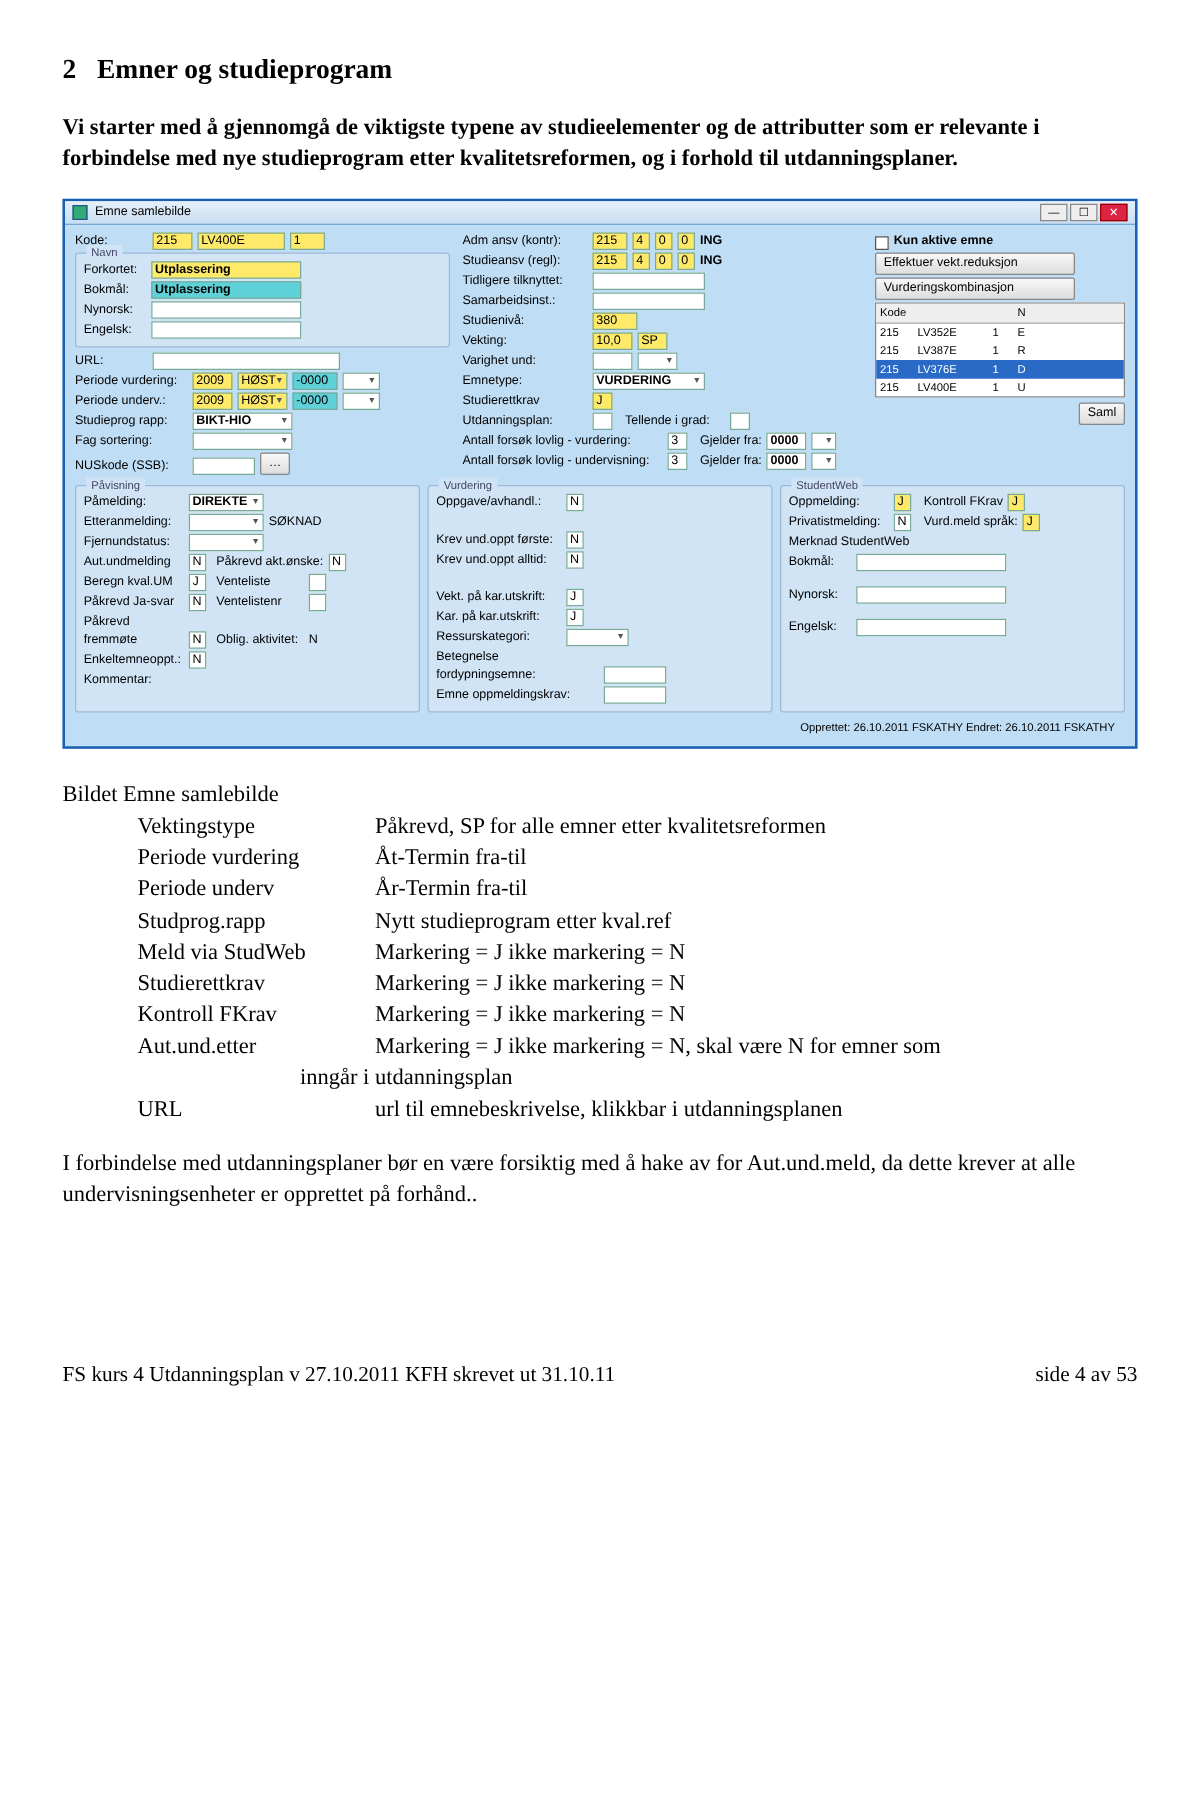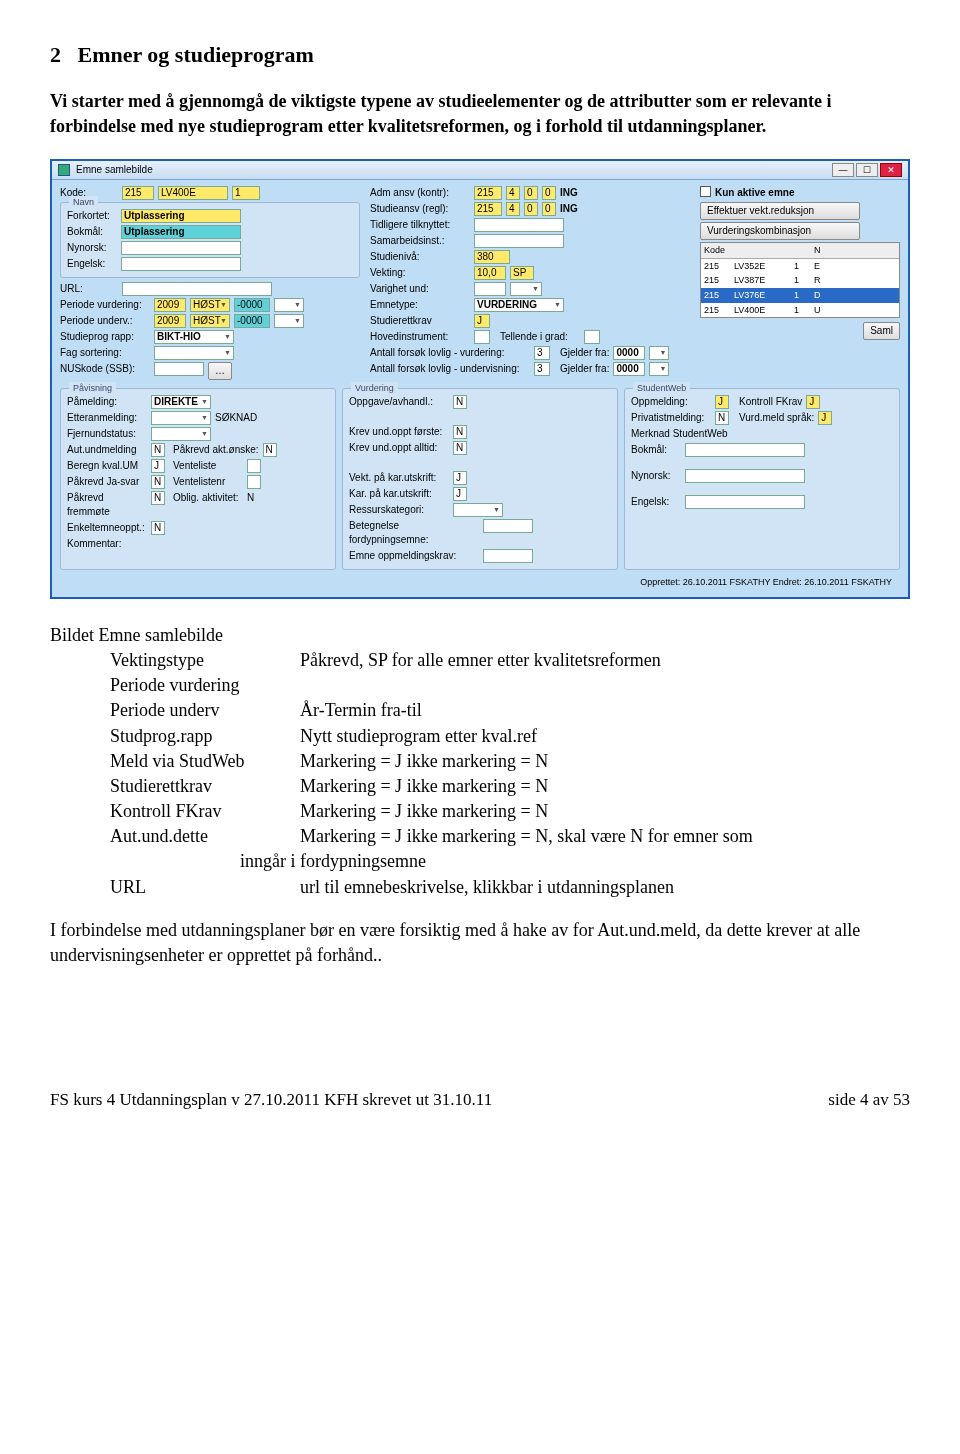--- a/index.html
+++ b/index.html
@@ -29,21 +29,21 @@
     align-items: center;
     justify-content: space-between;
     border-bottom: 1px solid #7aa5d2;
   }
   .titlebar-left { display: flex; align-items: center; gap: 6px; }
   .title-icon { width: 12px; height: 12px; background: #3a7; border: 1px solid #258; }
   .win-btns { display: flex; gap: 2px; }
   .win-btn { width: 22px; height: 14px; border: 1px solid #888; background: #eee; display: flex; align-items: center; justify-content: center; font-size: 9px; }
   .win-btn.close { background: #d24; color: #fff; border-color: #900; }
   .sspanel { padding: 6px 8px; }
-  .row { display: flex; align-items: flex-start; gap: 4px; margin-bottom: 2px; }
+  .row { display: flex; align-items: flex-end; gap: 4px; margin-bottom: 2px; }
   .lbl { font-size: 10px; }
   .fld { background: #fff; border: 1px solid #7a9; height: 14px; font-size: 10px; padding: 0 2px; display: inline-flex; align-items: center; }
   .hl { background: #ffe968; }
   .cy { background: #5fd1d8; }
   .form-area { display: flex; gap: 10px; }
   .col { flex: 1; }
   .gbox {
     border: 1px solid #9fb8d5;
     border-radius: 3px;
     padding: 6px 6px 4px 6px;
@@ -213,21 +213,21 @@
           </div>
         <div class="row">
             <span class="lbl" style="width:100px">Emnetype:</span>
             <span class="fld dd" style="width:90px;font-weight:bold">VURDERING</span>
           </div>
         <div class="row">
             <span class="lbl" style="width:100px">Studierettkrav</span>
             <span class="fld hl" style="width:16px">J</span>
           </div>
         <div class="row">
-            <span class="lbl" style="width:100px">Hovedinstrument:</span>
+            <span class="lbl" style="width:100px">Utdanningsplan:</span>
             <span class="fld" style="width:16px"></span>
             <span class="lbl" style="width:80px;margin-left:6px">Tellende i grad:</span>
             <span class="fld" style="width:16px"></span>
           </div>
         <div class="row">
             <span class="lbl" style="width:160px">Antall forsøk lovlig - vurdering:</span>
             <span class="fld" style="width:16px">3</span>
             <span class="lbl" style="margin-left:6px">Gjelder fra:</span>
             <span class="fld" style="width:32px;font-weight:bold">0000</span>
             <span class="fld dd" style="width:20px"></span>
@@ -418,20 +418,21 @@
 
 <div class="after-img">
   <p>Bildet Emne samlebilde</p>
   <div class="defs" id="defs-rows">
       <div class="def-row">
         <div class="def-key">Vektingstype</div>
         <div class="def-val">Påkrevd, SP for alle emner etter kvalitetsreformen</div>
       </div>
       <div class="def-row">
         <div class="def-key">Periode vurdering</div>
+        <div class="def-val">Åt-Termin fra-til</div>
       </div>
       <div class="def-row">
         <div class="def-key">Periode underv</div>
         <div class="def-val">År-Termin fra-til</div>
       </div>
       <div class="def-row">
         <div class="def-key">Studprog.rapp</div>
         <div class="def-val">Nytt studieprogram etter kval.ref</div>
       </div>
       <div class="def-row">
@@ -440,25 +441,25 @@
       </div>
       <div class="def-row">
         <div class="def-key">Studierettkrav</div>
         <div class="def-val">Markering = J ikke markering = N</div>
       </div>
       <div class="def-row">
         <div class="def-key">Kontroll FKrav</div>
         <div class="def-val">Markering = J ikke markering = N</div>
       </div>
       <div class="def-row">
-        <div class="def-key">Aut.und.dette</div>
+        <div class="def-key">Aut.und.etter</div>
         <div class="def-val">Markering = J ikke markering = N, skal være N for emner som</div>
       </div>
     </div>
-  <div class="defs def-cont">inngår i fordypningsemne</div>
+  <div class="defs def-cont">inngår i utdanningsplan</div>
   <div class="defs" id="defs-rows2">
       <div class="def-row">
         <div class="def-key">URL</div>
         <div class="def-val">url til emnebeskrivelse, klikkbar i utdanningsplanen</div>
       </div>
     </div>
 </div>
 
 <p class="closing">I forbindelse med utdanningsplaner bør en være forsiktig med å hake av for Aut.und.meld, da dette krever at alle undervisningsenheter er opprettet på forhånd..</p>
 

